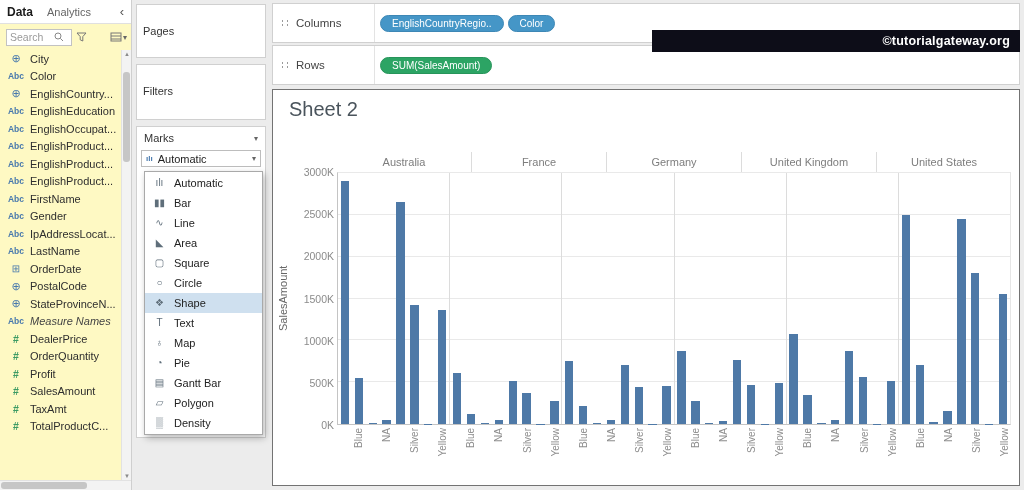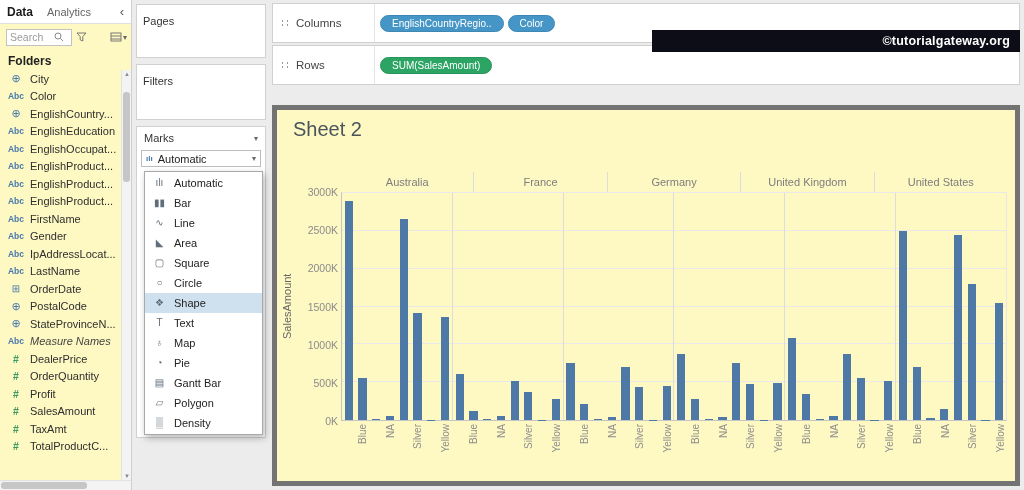--- a/index.html
+++ b/index.html
@@ -34,21 +34,21 @@
   .f-label{white-space:nowrap;color:#2e2e2e}
   .f-label.it{font-style:italic;color:#444}
   .vscroll{position:absolute;right:0;top:0;bottom:0;width:10px;background:#f3f3f3;border-left:1px solid #e2e2e2}
   .varrow{position:absolute;left:0;width:10px;text-align:center;font-size:6px;color:#8a8a8a}
   .vthumb{position:absolute;top:22px;right:1px;width:7px;height:90px;background:#c6c6c6;border-radius:3px}
   .hscroll{height:10px;background:#f3f3f3;border-top:1px solid #e2e2e2;position:relative}
   .hthumb{position:absolute;left:1px;top:1px;height:7px;width:86px;background:#c6c6c6;border-radius:3px}
 
   
   .shelf-col{width:138px;min-width:138px;padding:4px;background:#ececec;position:relative}
-  .card{background:#fff;border:1px solid #d0d0d0;padding:10px 6px;color:#333}
+  .card{background:#fff;border:1px solid #d0d0d0;padding:20px 6px;color:#333}
   .card.pages{height:54px;margin-bottom:6px}
   .card.filters{height:56px;margin-bottom:6px}
   .marks-card{background:#fff;border:1px solid #d0d0d0;height:312px;padding:4px}
   .marks-head{display:flex;align-items:center;justify-content:space-between;padding:1px 3px 6px}
   .marks-select{border:1px solid #bdbdbd;height:17px;display:flex;align-items:center;padding:0 4px;gap:5px;background:#fff;cursor:pointer}
   .marks-select .auto-ic{color:#4879ad;font-size:8px;font-weight:bold}
   .marks-select .sel-lbl{flex:1;color:#222}
   .marks-menu{position:absolute;left:12px;top:171px;width:119px;background:#fff;border:1px solid #a9a9a9;box-shadow:2px 3px 7px rgba(0,0,0,.28);z-index:6;padding:1px 0}
   .mitem{display:flex;align-items:center;height:20px;gap:7px;padding:0 7px;cursor:pointer}
   .mitem.hl{background:#cfe0ef}
@@ -58,21 +58,21 @@
   
   .right{flex:1;display:flex;flex-direction:column;padding:3px 4px 4px 2px;min-width:0;position:relative}
   .shelf-row{display:flex;height:40px;background:#fff;border:1px solid #d0d0d0;margin-bottom:2px;align-items:center}
   .shelf-label{display:flex;align-items:center;gap:6px;width:102px;min-width:102px;padding:0 7px;height:100%;border-right:1px solid #e3e3e3;color:#444;font-size:11.5px}
   .grip{width:10px;height:8px;background-image:radial-gradient(circle,#9a9a9a .9px,transparent 1.1px);background-size:5px 4px}
   .shelf-field{flex:1;display:flex;align-items:center;gap:4px;padding:0 5px;height:100%}
   .pill{height:17px;border-radius:9px;color:#fff;display:flex;align-items:center;padding:0 11px;font-size:10px;white-space:nowrap;cursor:pointer}
   .pill.dim{background:#4596c7;border:1px solid #3d87b5}
   .pill.meas{background:#2ca464;border:1px solid #27945a}
   .watermark{position:absolute;top:30px;right:4px;width:368px;height:22px;background:#0d0d18;color:#fff;display:flex;align-items:center;justify-content:flex-end;padding-right:10px;font-size:12.5px;font-weight:bold;z-index:5;letter-spacing:.2px}
-  .sheet{flex:1;background:#fef9c3;border:5px solid #737373;margin-top:18px;position:relative;overflow:hidden}
+  .sheet{flex:1;background:#ffffff;border:1px solid #737373;margin-top:2px;position:relative;overflow:hidden}
   .sheet-title{position:absolute;top:8px;left:16px;font-size:20px;color:#4a545c}
 
   .chart{position:absolute;top:40px;left:4px;right:8px;bottom:2px;display:grid;grid-template-columns:16px 44px 1fr;grid-template-rows:22px 20px 1fr 58px}
   .ctitle{grid-column:3;grid-row:1;text-align:center;color:#555;padding-top:5px}
   .cheads{grid-column:3;grid-row:2;display:flex;color:#7d7d7d}
   .chead{flex:1;text-align:center;line-height:20px;white-space:nowrap;overflow:hidden}
   .chead+.chead{border-left:1px solid #dcdcdc}
   .ylab{grid-column:1;grid-row:3;writing-mode:vertical-rl;transform:rotate(180deg);text-align:center;color:#666}
   .yax{grid-column:2;grid-row:3;position:relative;font-size:10.5px;color:#8b8b8b}
   .ytick{position:absolute;right:3px;transform:translateY(50%)}
@@ -116,21 +116,20 @@
       </span>
       <span class="view-toggle">
         <svg width="12" height="10">
             <rect x="1" y="1" width="10" height="8" fill="none" stroke="#777"></rect>
             <line x1="1" y1="4" x2="11" y2="4" stroke="#777"></line>
             <line x1="1" y1="7" x2="11" y2="7" stroke="#777"></line>
           </svg>
         <span class="caret">▾</span>
       </span>
     </div>
-    <div class="folders-h">Folders</div>
     <div class="list-wrap">
       <div class="field-list" id="field-list">
           <div class="field-row">
             <span class="f-icon globe">⊕</span>
             <span class="f-label">City</span>
           </div>
           <div class="field-row">
             <span class="f-icon abc">Abc</span>
             <span class="f-label">Color</span>
           </div>

